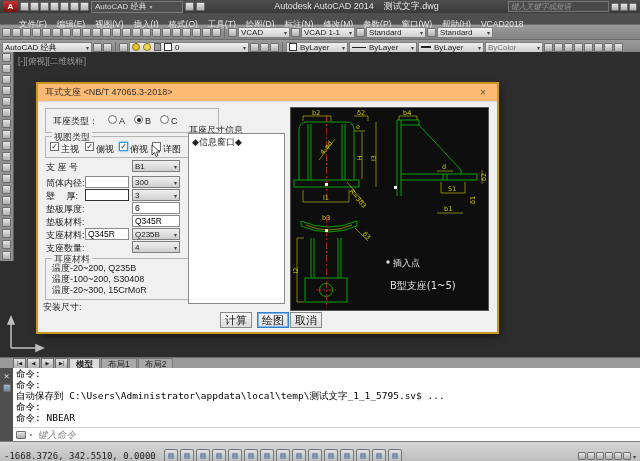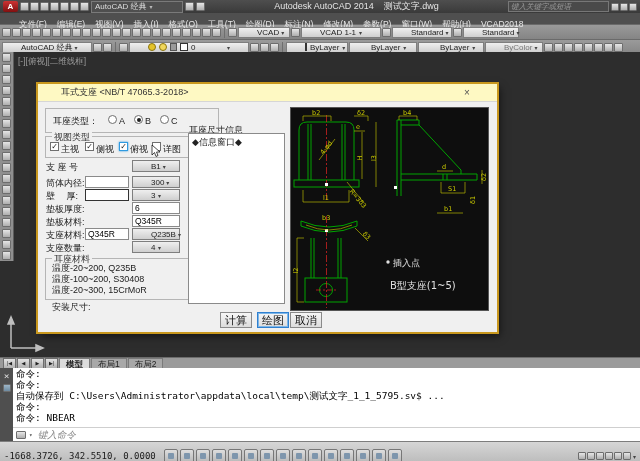--- a/index.html
+++ b/index.html
@@ -17,38 +17,38 @@
           display:flex;align-items:center;gap:3px;padding:0 3px;}
   .dcombo .arr{font-size:6px;color:#bbb;}
   .wtitle{flex:1;text-align:center;color:#e4e4e4;font-size:9px;white-space:nowrap;}
   .search{width:95px;height:9px;background:#4a4a4a;border:1px solid #777;color:#bbb;font-size:7.5px;padding:0 2px;}
   .search::placeholder{color:#999;font-style:italic;}
   .menubar{height:11px;background:#4f4f4f;display:flex;align-items:center;padding-left:14px;}
   .menu-item{padding:0 5px;color:#e8e8e8;font-size:8.5px;line-height:11px;white-space:nowrap;margin-top:12px;}
   .tbar{height:14px;background:linear-gradient(#9a9a9a,#858585);display:flex;align-items:center;gap:1px;
         padding:0 2px;border-top:1px solid #6a6a6a;}
   .combo{height:11px;background:linear-gradient(#efefef,#cfcfcf);border:1px solid #7e7e7e;color:#222;
-         font-size:8px;display:flex;align-items:center;gap:2px;padding:0 18px;box-sizing:border-box;white-space:nowrap;}
+         font-size:8px;display:flex;align-items:center;gap:2px;padding:0 2px;box-sizing:border-box;white-space:nowrap;}
   .combo .arr{margin-left:auto;font-size:6px;color:#444;}
   .sep{width:1px;height:11px;background:#6e6e6e;margin:0 2px;}
   .mini{display:inline-block;}
   .dotY{width:6px;height:6px;border-radius:50%;background:#e4c32a;border:1px solid #8a7410;}
   .lockI{width:5px;height:6px;background:#9a9a9a;border:1px solid #555;}
   .swatch{width:6px;height:6px;background:#fff;border:1px solid #333;}
   .lineGlyph{width:14px;height:1px;background:#222;}
   
   .canvas{position:absolute;left:0;top:52px;width:640px;height:305px;background:#2d2d2d;}
   .vtb{position:absolute;left:0;top:0;width:13px;padding:1px 0;background:#8f8f8f;display:flex;flex-direction:column;
        gap:2px;align-items:center;border-right:1px solid #5c5c5c;}
   .vp-label{position:absolute;left:18px;top:4px;color:#9b9b9b;font-size:8.5px;}
   
   .dialog{position:absolute;left:38px;top:32px;width:459px;height:248px;background:#f0f0f0;
           box-shadow:0 0 0 2px #c9981e,3px 4px 8px rgba(0,0,0,.55);color:#222;}
-  .dlg-title{height:17px;background:#fef9c3;border-bottom:1px solid #d6d6d6;display:flex;align-items:center;
-             padding:0 23px;font-size:9px;color:#333;}
+  .dlg-title{height:17px;background:#fdba74;border-bottom:1px solid #d6d6d6;display:flex;align-items:center;
+             padding:0 7px;font-size:9px;color:#333;}
   .dlg-close{margin-left:auto;width:14px;height:12px;display:flex;align-items:center;justify-content:center;
              color:#555;font-size:10px;}
   .dlg-body{position:relative;height:231px;}
   .gbox{position:absolute;border:1px solid #b5b5b5;}
   .gbox .glabel{position:absolute;top:-6px;left:6px;background:#f0f0f0;padding:0 2px;color:#333;}
   .rad{display:inline-block;width:9px;height:9px;border:1px solid #6f6f6f;border-radius:50%;background:#fff;
        vertical-align:middle;box-sizing:border-box;}
   .rad.sel{position:relative;}
   .rad.sel::after{content:"";position:absolute;left:1.5px;top:1.5px;width:4px;height:4px;border-radius:50%;background:#222;}
   .cb{display:inline-block;width:9px;height:9px;border:1px solid #6f6f6f;background:#fff;font-size:8px;
@@ -62,21 +62,21 @@
   .fcombo{position:absolute;height:12px;width:48px;left:94px;}
   .matline{display:block;color:#222;line-height:11px;}
   .infolist{position:absolute;left:150px;top:31px;width:97px;height:171px;background:#fff;
             border:1px solid #8a8a8a;padding:2px 3px;box-sizing:border-box;}
   .preview{position:absolute;left:252px;top:5px;width:199px;height:204px;background:#0e0e0e;border:1px solid #555;box-sizing:border-box;}
   .btn{position:absolute;top:210px;width:30px;height:14px;background:linear-gradient(#f6f6f6,#dcdcdc);
        border:1px solid #8a8a8a;font-size:11px;display:flex;align-items:center;justify-content:center;color:#111;}
   .btn.focus{border:1px solid #2f80d0;box-shadow:inset 0 0 0 1px #7db6e8;}
   
   .tabbar{position:absolute;left:0;top:357px;width:640px;height:11px;background:#9a9a9a;display:flex;
-          align-items:center;gap:1px;padding-left:3px;box-sizing:border-box;border-top:1px solid #6c6c6c;}
+          align-items:center;gap:1px;padding-left:13px;box-sizing:border-box;border-top:1px solid #6c6c6c;}
   .navchip{width:11px;height:9px;background:linear-gradient(#e3e3e3,#b3b3b3);border:1px solid #6d6d6d;
            font-size:5px;color:#222;display:flex;align-items:center;justify-content:center;}
   .tab{padding:0 6px;height:10px;line-height:10px;color:#222;font-size:8.5px;background:#a8a8a8;
        border:1px solid #7a7a7a;border-bottom:none;}
   .tab.active{background:#dcdcdc;font-weight:bold;}
   .cmdpanel{position:absolute;left:0;top:368px;width:640px;height:73px;background:#fff;color:#000;
             font-family:"DejaVu Sans Mono","Liberation Mono",monospace;font-size:9.5px;}
   .cmdstrip{position:absolute;left:0;top:0;width:13px;height:73px;background:#4f4f4f;display:flex;
             flex-direction:column;align-items:center;gap:3px;padding-top:2px;box-sizing:border-box;color:#ddd;}
   .cmdlines{position:absolute;left:16px;top:0;right:2px;}
@@ -168,21 +168,21 @@
       <span class="chip"></span>
       <span class="chip"></span>
     </div>
   <span class="sep"></span>
   <span class="chip"></span>
   <div class="combo" style="width:52px;">
     <span>VCAD</span>
       <span class="arr">▾</span>
   </div>
   <span class="chip"></span>
-  <div class="combo" style="width:80px;">
+  <div class="combo" style="width:54px;">
     <span>VCAD 1-1</span>
       <span class="arr">▾</span>
   </div>
   <span class="chip"></span>
   <div class="combo" style="width:60px;">
     <span>Standard</span>
       <span class="arr">▾</span>
   </div>
   <span class="chip"></span>
   <div class="combo" style="width:56px;">
@@ -363,21 +363,21 @@
       </div>
 
       <div class="gbox" style="left:7px;top:156px;width:172px;height:40px;">
         <span class="glabel">耳座材料</span>
         <div style="position:absolute;left:6px;top:4px;">
             <span class="matline">温度-20~200, Q235B</span>
             <span class="matline">温度-100~200, S30408</span>
             <span class="matline">温度-20~300, 15CrMoR</span>
           </div>
       </div>
-      <span style="position:absolute;left:14px;top:199px;">安装尺寸:</span>
+      <span style="position:absolute;left:5px;top:199px;">安装尺寸:</span>
 
       <span style="position:absolute;left:151px;top:22px;">耳座尺寸信息</span>
       <div class="infolist">
         <span>◆信息窗口◆</span>
       </div>
 
       <div class="preview">
         <svg width="197" height="202" viewBox="0 0 197 202">
 
           <g stroke="#00a400" fill="none" stroke-width="1">

